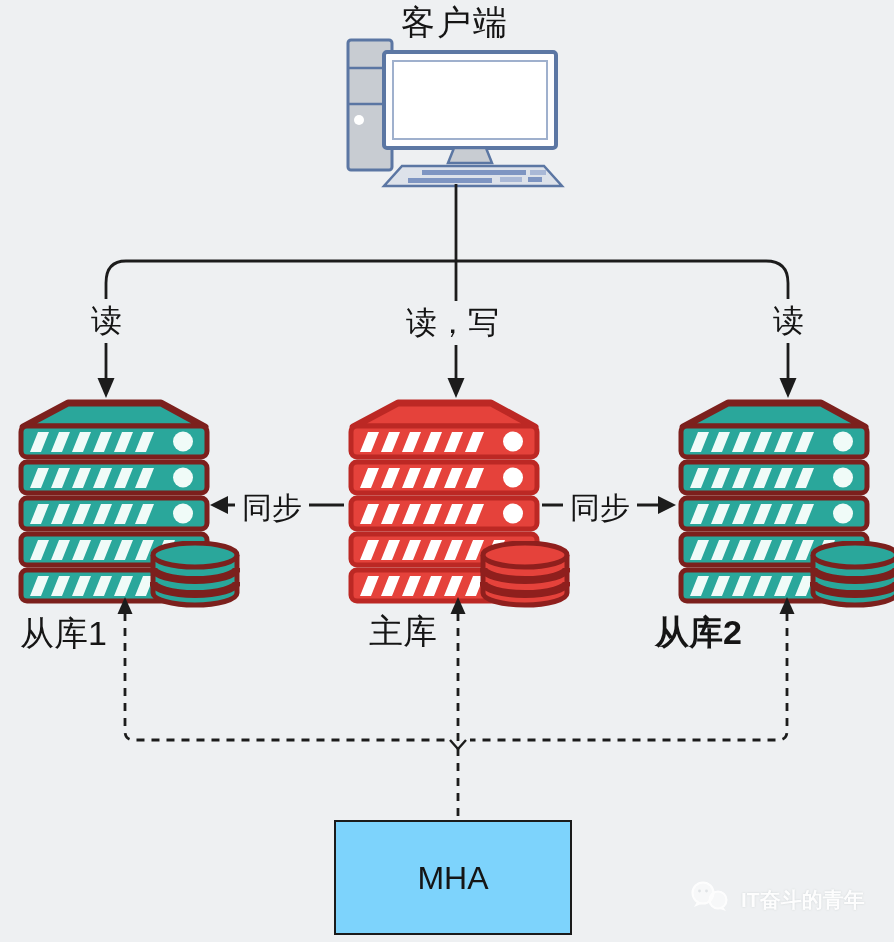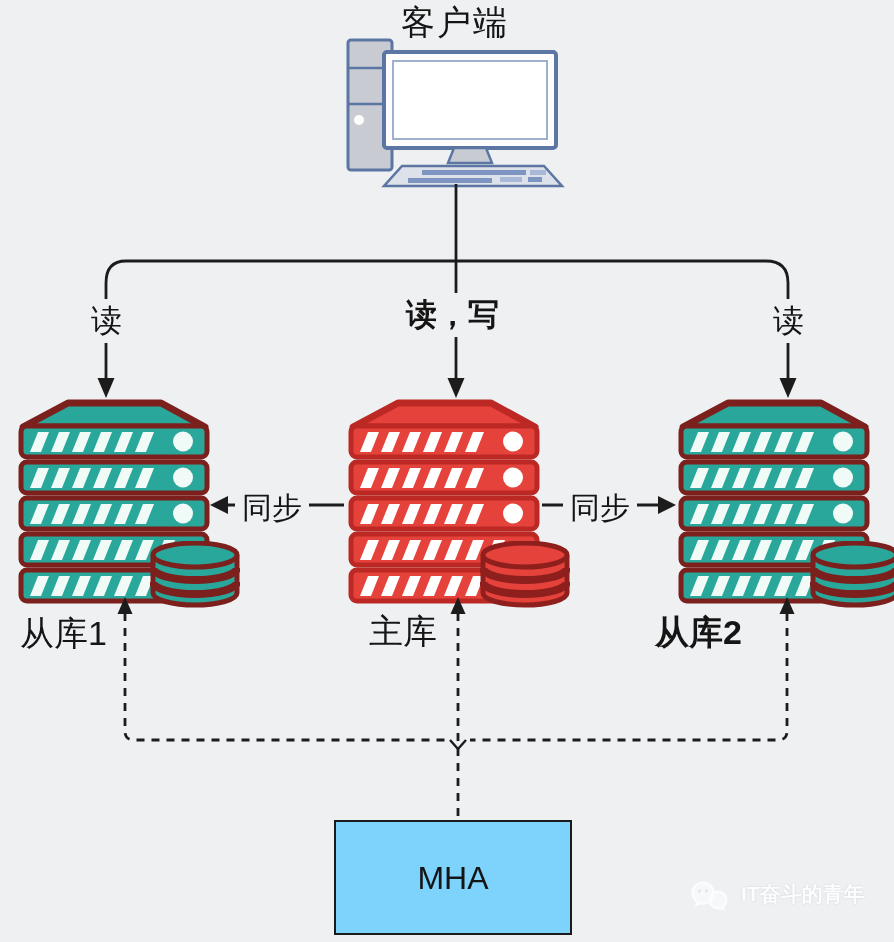--- a/index.html
+++ b/index.html
@@ -21,37 +21,37 @@
   .led{fill:var(--stripe);}
   .cyl{position:absolute;left:132px;top:145px;}
   .cyl-body{fill:var(--body);stroke:var(--cylb);stroke-width:5;stroke-linejoin:round;}
   .cyl-band{fill:none;stroke:var(--cylb);stroke-width:8;}
   
   .lbl{position:absolute;z-index:4;white-space:nowrap;}
   #client-label{left:340px;top:0px;width:230px;text-align:center;
     font-size:34px;font-weight:400;letter-spacing:2px;}
   .read-label,.sync-label{background:#eef0f2;padding:1px 7px;font-size:31px;font-weight:500;}
   #read-left{left:84px;top:299px;}
-  #read-center{left:399px;top:293px;font-weight:bold;}
+  #read-center{left:399px;top:301px;}
   #read-right{left:766px;top:299px;}
   .sync-label{font-size:30px;text-align:right;}
   #sync-left{left:235px;top:487px;}
   #sync-right{left:563px;top:487px;}
   .server-name{font-size:34px;font-weight:500;}
   #name-slave1{left:20px;top:611px;}
   #name-master{left:369px;top:609px;font-family:Liberation Mono, monospace;}
   #name-slave2{left:655px;top:610px;font-weight:bold;}
   
   #mha-box{position:absolute;left:334px;top:820px;width:238px;height:115px;z-index:2;
     background:#7dd3fc;border:2.5px solid #1b1b1b;box-sizing:border-box;
     display:flex;flex-direction:column;align-items:center;justify-content:center;
     font-size:32px;line-height:44px;}
   
   #watermark{position:absolute;left:688px;top:880px;z-index:4;display:flex;
-    align-items:flex-start;gap:9px;opacity:.92;}
+    align-items:flex-end;gap:9px;opacity:.92;}
   #watermark .wm-text{font-size:21px;font-weight:700;color:#ffffff;
     text-shadow:0 0 2px rgba(170,176,182,.55);}
 </style>
 </head>
 <body>
 
 <svg width="0" height="0" style="position:absolute;overflow:hidden" aria-hidden="true">
   <defs>
     <g id="unit6">
       <rect class="unit-body" x="3" y="2" width="186" height="31" rx="6"></rect>

